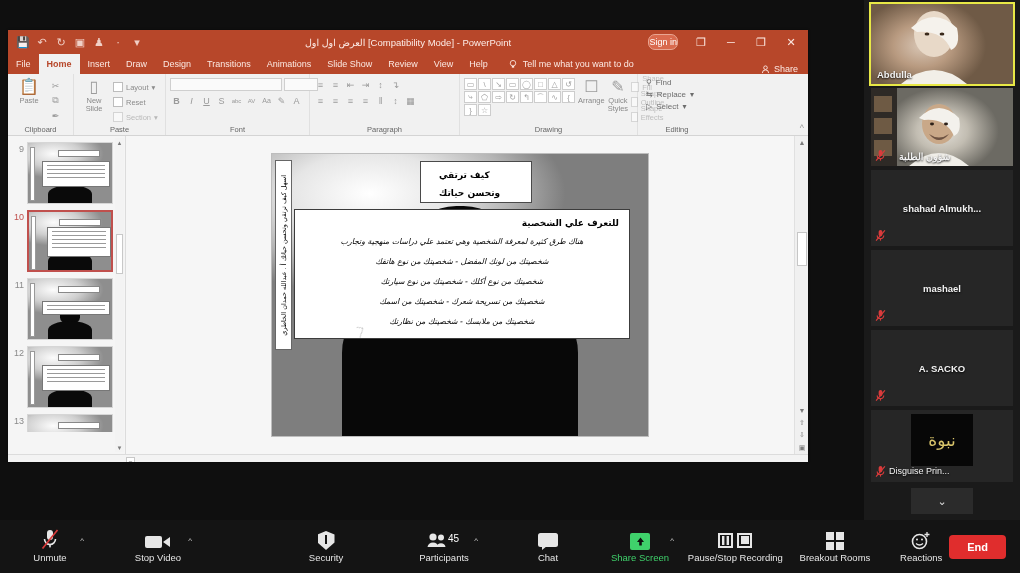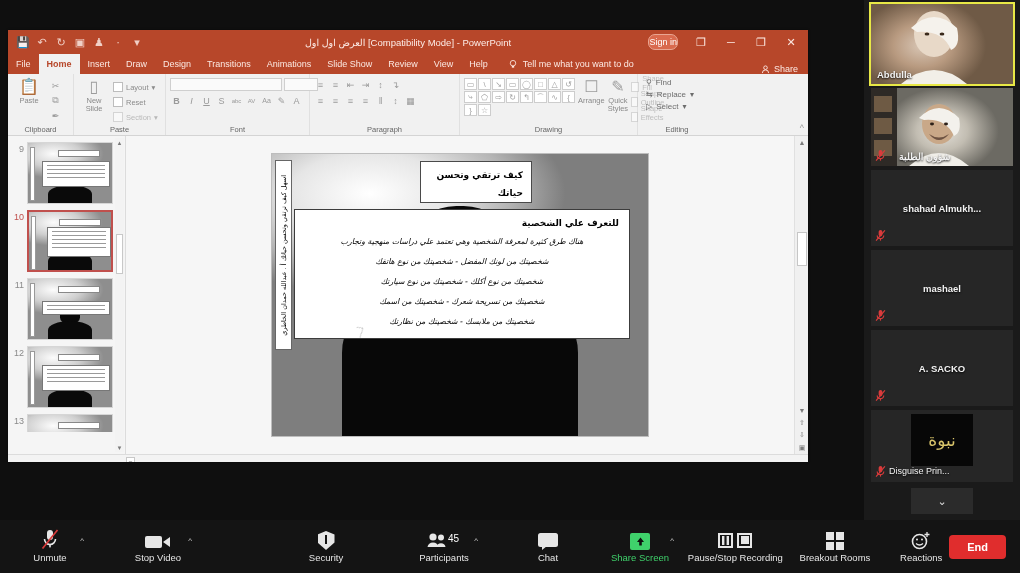--- a/index.html
+++ b/index.html
@@ -113,21 +113,21 @@
       radial-gradient(circle at 72% 78%, rgba(0,0,0,.35) 0 1px, transparent 1.5px),
       radial-gradient(circle at 32% 88%, rgba(0,0,0,.3) 0 1px, transparent 1.5px);
   }
   .silhouette { position: absolute; left: 50%; transform: translateX(-50%); bottom: 0; width: 250px; height: 230px; }
   .sil-head { position: absolute; left: 50%; transform: translateX(-50%); top: 0; width: 92px; height: 74px;
     background: #080808; border-radius: 46% 46% 38% 38%; }
   .sil-shoulders { position: absolute; left: 50%; transform: translateX(-50%); top: 62px; width: 236px; height: 170px;
     background: #080808; border-radius: 50% 50% 0 0; }
   .slide-title-box {
     position: absolute; left: 148px; top: 7px; width: 112px; background: #fff; border: 1px solid #4a4a4a;
-    text-align: right; padding: 2px 8px; direction: rtl;
+    text-align: left; padding: 2px 18px; direction: rtl;
   }
   .slide-title-box span { font-size: 9px; font-weight: bold; color: #000; font-family: "DejaVu Sans", sans-serif; }
   .slide-body-box {
     position: absolute; left: 22px; top: 55px; width: 336px; background: #fff; border: 1px solid #3c3c3c;
     direction: rtl; text-align: center; padding: 8px 10px 10px;
   }
   .slide-body-box .bhead { font-size: 9px; font-weight: bold; color: #000; text-align: right; margin-bottom: 9px;
     font-family: "DejaVu Sans", sans-serif; }
   .slide-body-box .bline { font-size: 7.8px; color: #000; margin-bottom: 11px; font-family: "DejaVu Sans", sans-serif; white-space: nowrap; font-style: italic; }
   .slide-body-box .bline:last-child { margin-bottom: 2px; }

